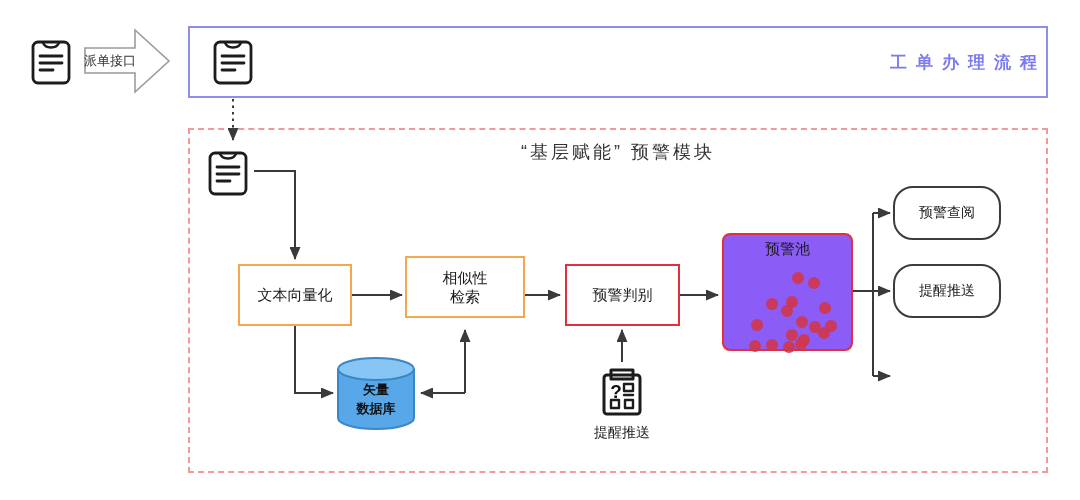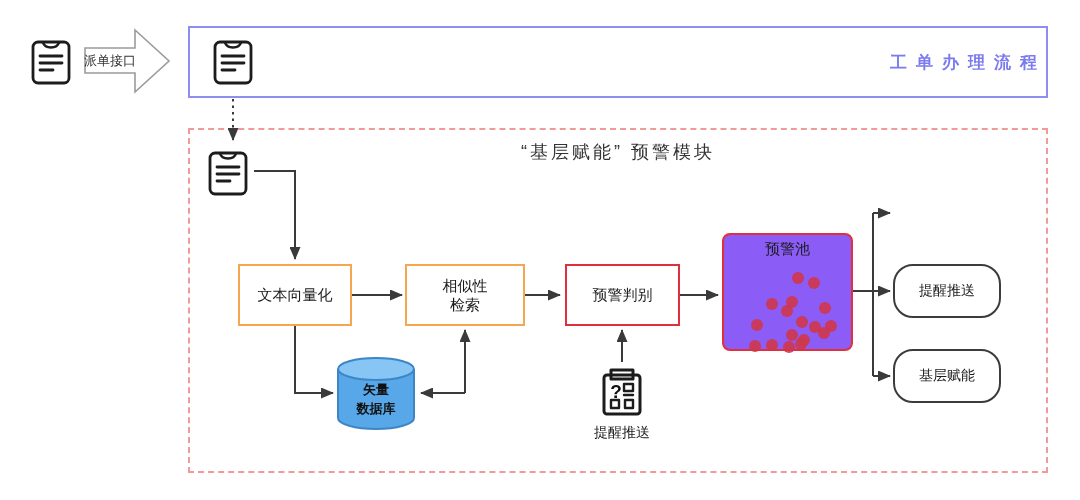--- a/index.html
+++ b/index.html
@@ -135,21 +135,21 @@
   <svg class="abs" style="left:206px;top:147px;z-index:2" width="44" height="50" viewBox="0 0 42 50">
     <rect x="3" y="6" width="36" height="41" rx="5" fill="#fff" class="icon-stroke" stroke-width="2.8"></rect>
     <path class="icon-stroke" d="M13,6.5 q1.5,5 8,5 q6.5,0 8,-5" stroke-width="2.6"></path>
     <path class="icon-stroke" d="M10,20 H32 M10,27 H32 M10,34 H23" stroke-width="2.8"></path>
   </svg>
 
   <div class="abs step-box orange" style="left:238px;top:264px;width:114px;height:62px">
     <span>文本向量化</span>
   </div>
 
-  <div class="abs step-box orange" style="left:405px;top:264px;width:120px;height:62px">
+  <div class="abs step-box orange" style="left:405px;top:256px;width:120px;height:62px">
     <span>相似性</span>
     <span>检索</span>
   </div>
 
   <div class="abs step-box red" style="left:565px;top:264px;width:115px;height:62px">
     <span>预警判别</span>
   </div>
 
   <div class="abs pool-box">
     <div class="pool-title">预警池</div>
@@ -167,25 +167,25 @@
         <div class="dot" style="left: 100px; top: 98px;"></div>
         <div class="dot" style="left: 68px; top: 100px;"></div>
         <div class="dot" style="left: 80px; top: 105px;"></div>
         <div class="dot" style="left: 31px; top: 111px;"></div>
         <div class="dot" style="left: 48px; top: 110px;"></div>
         <div class="dot" style="left: 65px; top: 112px;"></div>
         <div class="dot" style="left: 77px; top: 109px;"></div>
       </div>
   </div>
 
+  <div class="abs pill" style="top:186px">
+    <span>预警查阅</span>
+  </div>
   <div class="abs pill" style="top:264px">
     <span>提醒推送</span>
-  </div>
-  <div class="abs pill" style="top:349px">
-    <span>基层赋能</span>
   </div>
 
   <svg class="abs" style="left:335px;top:356px;z-index:2" width="82" height="76" viewBox="0 0 82 76">
     <path d="M3,13 V62 a38,11 0 0 0 76,0 V13" fill="var(--cylBody)" stroke="var(--cylStroke)" stroke-width="2"></path>
     <ellipse cx="41" cy="13" rx="38" ry="11" fill="var(--cylTop)" stroke="var(--cylStroke)" stroke-width="2"></ellipse>
   </svg>
   <div class="abs cyl-label">
     <div>矢量</div>
     <div>数据库</div>
   </div>

